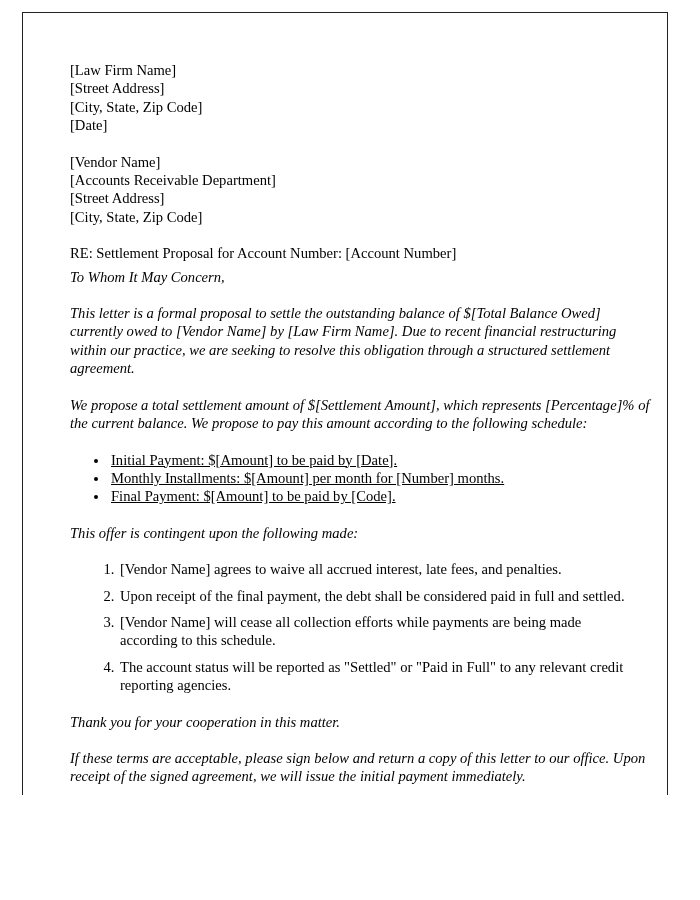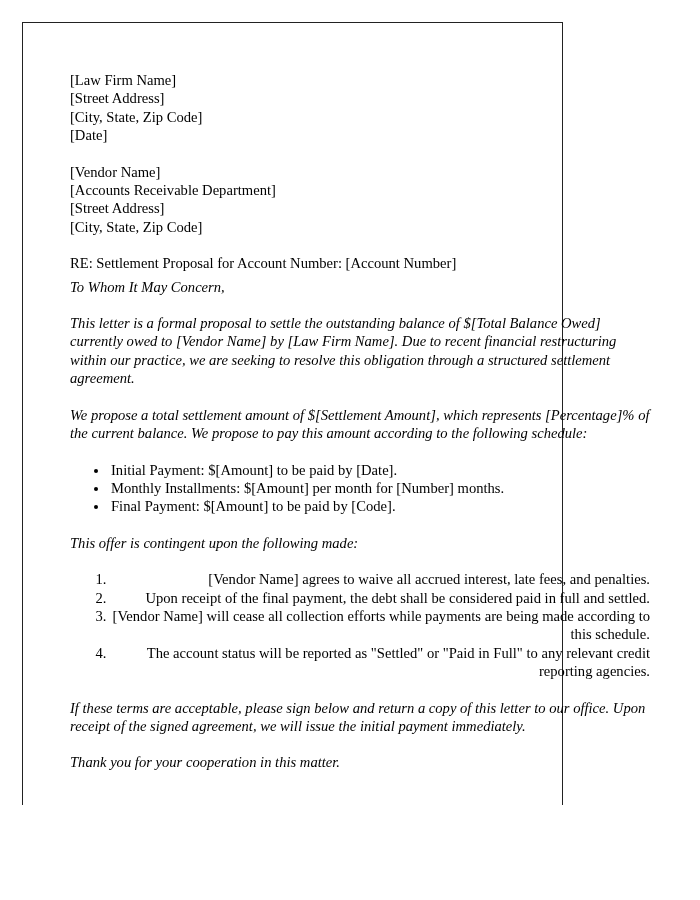--- a/index.html
+++ b/index.html
@@ -13,22 +13,22 @@
     height: 900px;
     overflow: hidden;
     font-family: "Liberation Serif", "DejaVu Serif", serif;
     color: #000000;
   }
 
   
   .page-frame {
     position: absolute;
     left: 22px;
-    top: 22px;
-    width: 541px;   
+    top: 12px;
+    width: 646px;   
     height: 783px;  
     border-top: 1px solid #222222;
     border-left: 1px solid #222222;
     border-right: 1px solid #222222;
     border-bottom: none;
     box-sizing: border-box;
     background: #ffffff;
   }
 
   .letter-body {
@@ -63,32 +63,32 @@
 
   ul.bullets {
     margin: 0 0 18px 0;
     padding-left: 39px;
     list-style-type: disc;
     line-height: 18.4px;
   }
   ul.bullets li {
     margin: 0;
     padding-left: 2px;
+    text-decoration: underline;
   }
 
   ol.terms {
     margin: 0 0 18px 0;
     padding-left: 40px;
     list-style-type: decimal;
     line-height: 18.4px;
   }
   ol.terms li {
-    margin: 0;
+    margin: 8px;
     padding-left: 2px;
-    text-align: right;
   }
 </style>
 </head>
 <body>
 
 <div class="page-frame">
 
   <div class="letter-body">
 
     <div class="addr-block">
@@ -121,18 +121,18 @@
 
     <p class="para">This offer is contingent upon the following made:</p>
 
     <ol class="terms">
       <li>[Vendor Name] agrees to waive all accrued interest, late fees, and penalties.</li>
       <li>Upon receipt of the final payment, the debt shall be considered paid in full and settled.</li>
       <li>[Vendor Name] will cease all collection efforts while payments are being made according to this schedule.</li>
       <li>The account status will be reported as "Settled" or "Paid in Full" to any relevant credit reporting agencies.</li>
     </ol>
 
+    <p class="para">Thank you for your cooperation in this matter.</p>
+
     <p class="para">If these terms are acceptable, please sign below and return a copy of this letter to our office. Upon receipt of the signed agreement, we will issue the initial payment immediately.</p>
-
-    <p class="para">Thank you for your cooperation in this matter.</p>
 
   </div>
 </div>
 
 </body></html>

